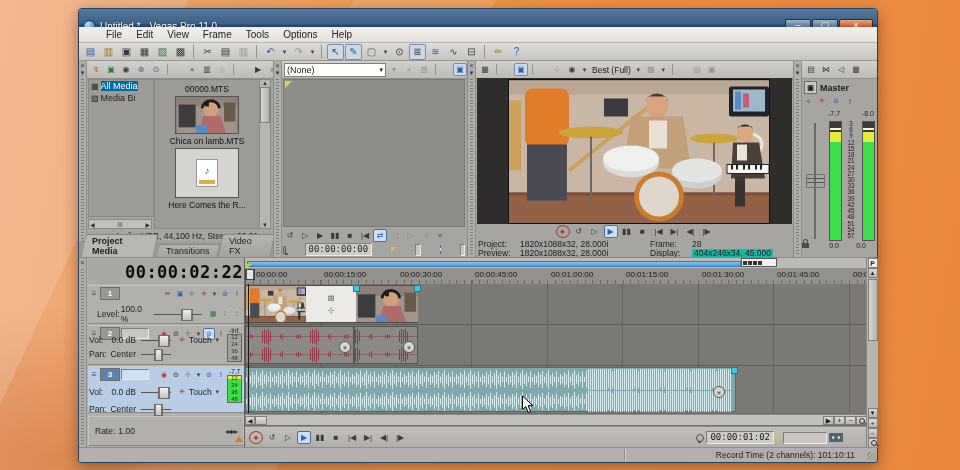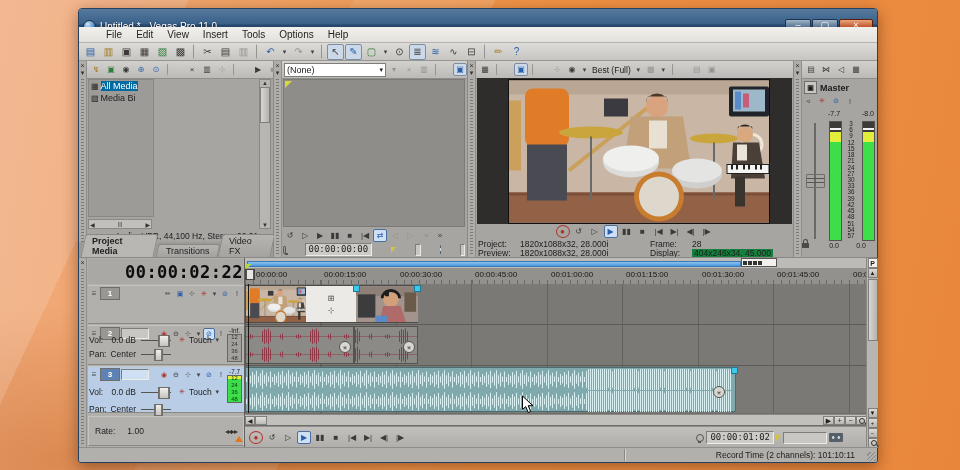--- a/index.html
+++ b/index.html
@@ -72,21 +72,21 @@
   .ymark{width:0;height:0;border-left:5px solid #d8c23a;border-bottom:6px solid transparent}
   .cass{width:14px;height:9px;background:#56606a;border-radius:1px;background-image:radial-gradient(circle at 30% 50%,#cfd8e0 1px,transparent 1.6px),radial-gradient(circle at 70% 50%,#cfd8e0 1px,transparent 1.6px)}
   
   .varea{position:absolute;left:9px;top:17px;right:1px;height:146px;background:#2e2d2b}
   .video{position:absolute;left:31px;top:1px;width:260px;height:143px;border:1px solid #111;overflow:hidden}
   .pvtrans{position:absolute;left:9px;right:1px;top:163px;height:14px;display:flex;align-items:center;justify-content:center;gap:2px}
   .pvinfo{position:absolute;left:10px;right:2px;top:179px;bottom:0;font-size:8.5px;color:#1c1c1c}
   .pvrow{display:flex;height:9px;line-height:9px}
   .pvl{width:42px}.pvv{width:118px}
   .pvl2{width:42px;margin-left:12px}
-  .pvv2.white{background:#15803d;padding:0 2px}
+  .pvv2.white{background:#14b8a6;padding:0 2px}
   
   .mxlabel{position:absolute;left:10px;top:20px;display:flex;align-items:center;gap:3px;font-size:9px;font-weight:bold;color:#1c1c1c}
   .mxbox{width:11px;height:11px;border:1px solid #6f6e6a;background:#c9c7c3;display:flex;align-items:center;justify-content:center;font-size:7px}
   .mxics{position:absolute;left:8px;top:34px;display:flex;gap:2px}
   .peaks{position:absolute;left:34px;top:49px;width:46px;display:flex;justify-content:space-between;font-size:7px;color:#222}
   .fader{position:absolute;left:14px;top:62px;width:14px;height:116px}
   .fader .rail{position:absolute;left:6px;top:0;bottom:0;width:2px;background:#6a6966}
   .fader .fth{position:absolute;left:-2px;top:44%;width:17px;height:12px;background:linear-gradient(#f0efec,#c2c0bc);border:1px solid #6f6e6a;border-radius:1px;background-image:linear-gradient(transparent 3px,#555 3px 4px,transparent 4px 7px,#555 7px 8px,transparent 8px)}
   .meter{position:absolute;top:60px;width:11px;height:118px;border:1px solid #55544f;
     background:linear-gradient(#3c3b38 0 5%,#f2f2f0 5% 6.5%,#3c3b38 6.5% 8.5%,#e4ec3c 8.5% 17%,#3ede4a 17% 100%)}
@@ -263,21 +263,21 @@
         <span class="wb">▢</span>
         <span class="wb close">×</span>
       </span>
     </div>
 
     <div class="menubar">
 
     <span class="menu-item">File</span>
         <span class="menu-item">Edit</span>
         <span class="menu-item">View</span>
-        <span class="menu-item">Insert</span>
+        <span class="menu-item">Frame</span>
         <span class="menu-item">Tools</span>
         <span class="menu-item">Options</span>
         <span class="menu-item">Help</span>
       </div>
 
     <div class="toolbar">
 
     <span class="ic c-blue">▤</span>
         <span class="ic c-gold">▥</span>
         <span class="ic c-dark">▣</span>
@@ -341,20 +341,31 @@
             <span class="titem">
               <span class="tico">▨</span>
               <span class="tlab">Media Bi</span>
             </span>
           </div>
         <div class="treehs">
             <span>◀</span>
             <span>|||</span>
             <span>▶</span>
           </div>
+        <div class="medlist">
+          <span class="mlab">00000.MTS</span>
+          <span class="mthumb"><svg width="62" height="36">
+                <use href="#art-guy"></use>
+              </svg></span>
+          <span class="mlab">Chica on lamb.MTS</span>
+          <span class="mthumb doc">
+              <span class="mp3">♪</span>
+            </span>
+          <span class="mlab">Here Comes the R...</span>
+        </div>
         <div class="vscr">
             <span>▲</span>
             <span class="thumbv"></span>
             <span style="flex:1"></span>
             <span>▼</span>
           </div>
         <div class="pmstatus">Audio: VBR, 44,100 Hz, Stereo, 00:01</div>
         <div class="tabs">
 
         <span class="tab active"><span>Project Media</span></span>
@@ -549,20 +560,32 @@
             <span style="display:flex;gap:0">
                 <span class="ic xs c-dark">✏</span>
                 <span class="ic xs c-blue">▣</span>
                 <span class="ic xs c-dark">⊹</span>
                 <span class="ic xs c-red">✳</span>
                 <span class="ic xs dd">▾</span>
                 <span class="ic xs c-blue">⊘</span>
                 <span class="ic xs c-dark">!</span>
               </span>
           </div>
+          <div class="trow" style="padding-top:4px">
+            <span class="lbl" style="margin-left:8px">Level:</span>
+            <span class="lbl">100.0 %</span>
+            <span class="hsl">
+                <span class="th"></span>
+              </span>
+            <span style="display:flex;gap:0">
+                <span class="ic xs c-green">▦</span>
+                <span class="ic xs c-dis">↧</span>
+                <span class="ic xs c-dis">↥</span>
+              </span>
+          </div>
         </div>
 
         <div class="trk" style="top:67px;height:40px">
           <div class="trow">
             <span class="grip">≡</span>
             <span class="numbox">2</span>
             <span class="ins" style="width:26px;height:9px"></span>
             <span style="flex:1"></span>
             <span style="display:flex;gap:0;margin-right:16px">
                 <span class="ic xs c-red">◉</span>
@@ -642,21 +665,21 @@
                 <span>12</span>
                 <span>24</span>
                 <span>36</span>
                 <span>48</span>
               </div>
           </div>
         </div>
 
         <div class="ratebox">
           <span class="lbl">Rate:</span>
-          <span class="lbl" style="margin-left:12px">1.00</span>
+          <span class="lbl" style="margin-left:3px">1.00</span>
           <span class="rjog">◂◂▸▸</span>
         </div>
       </div>
 
       <div class="tlbody">
         <div class="ovbar">
           <span class="ovline"></span>
           <span class="ovbox">
               <i></i>
               <i></i>

